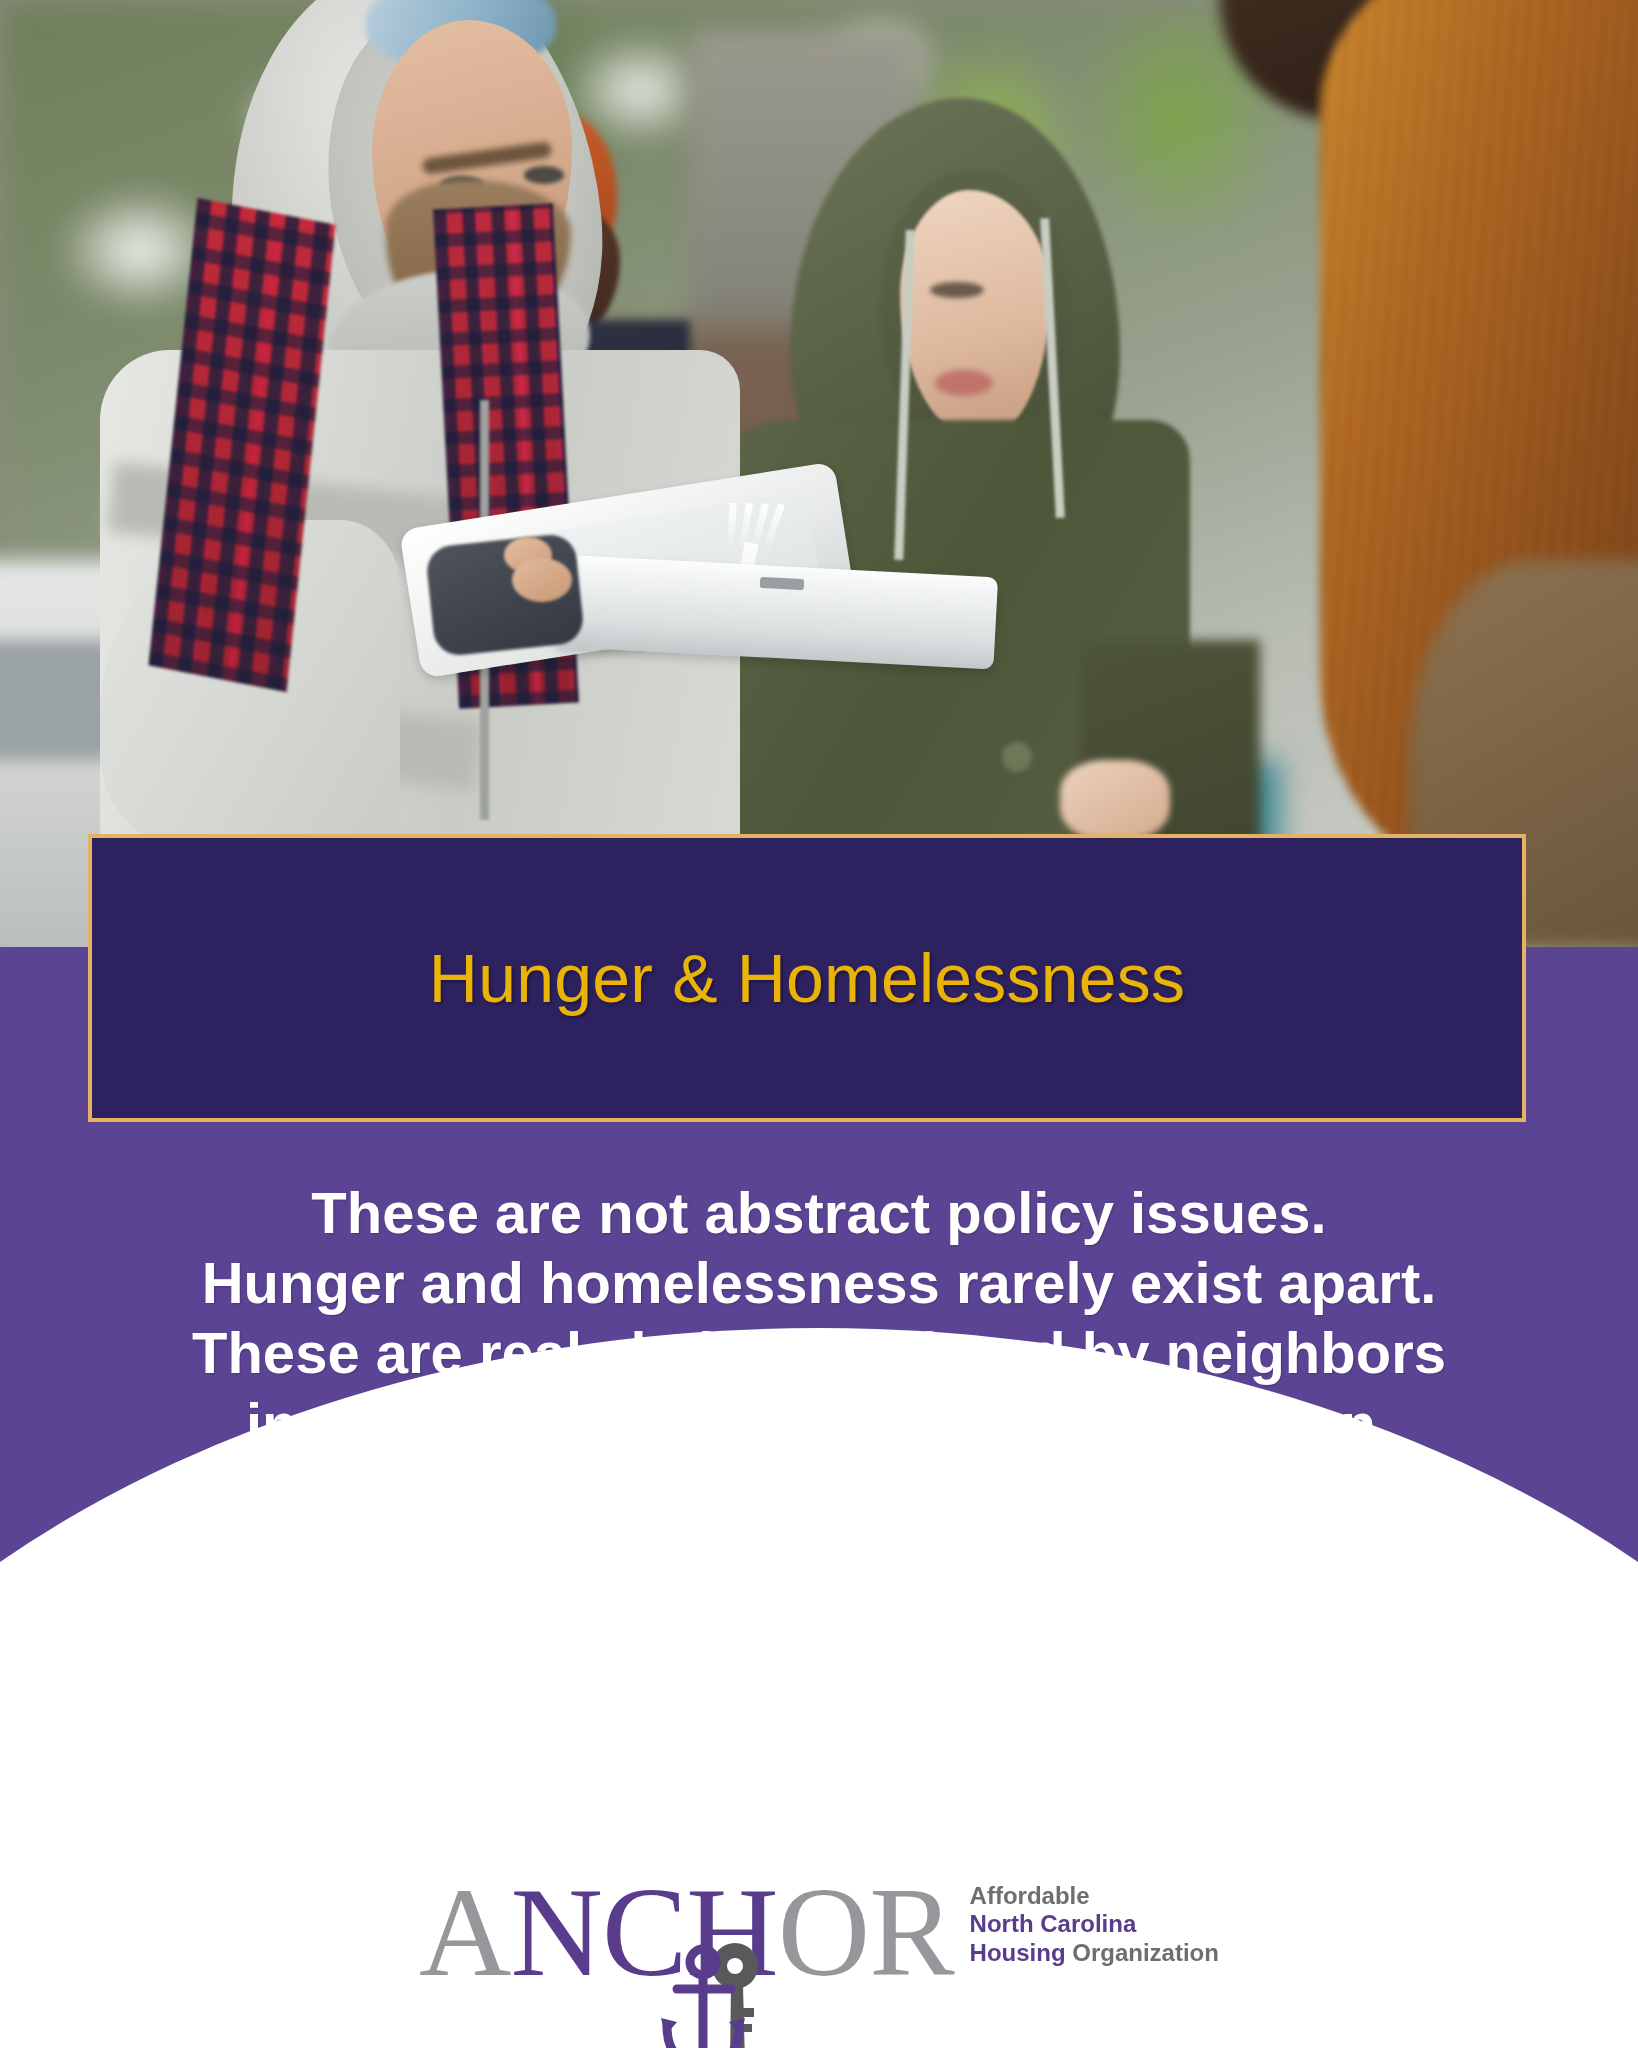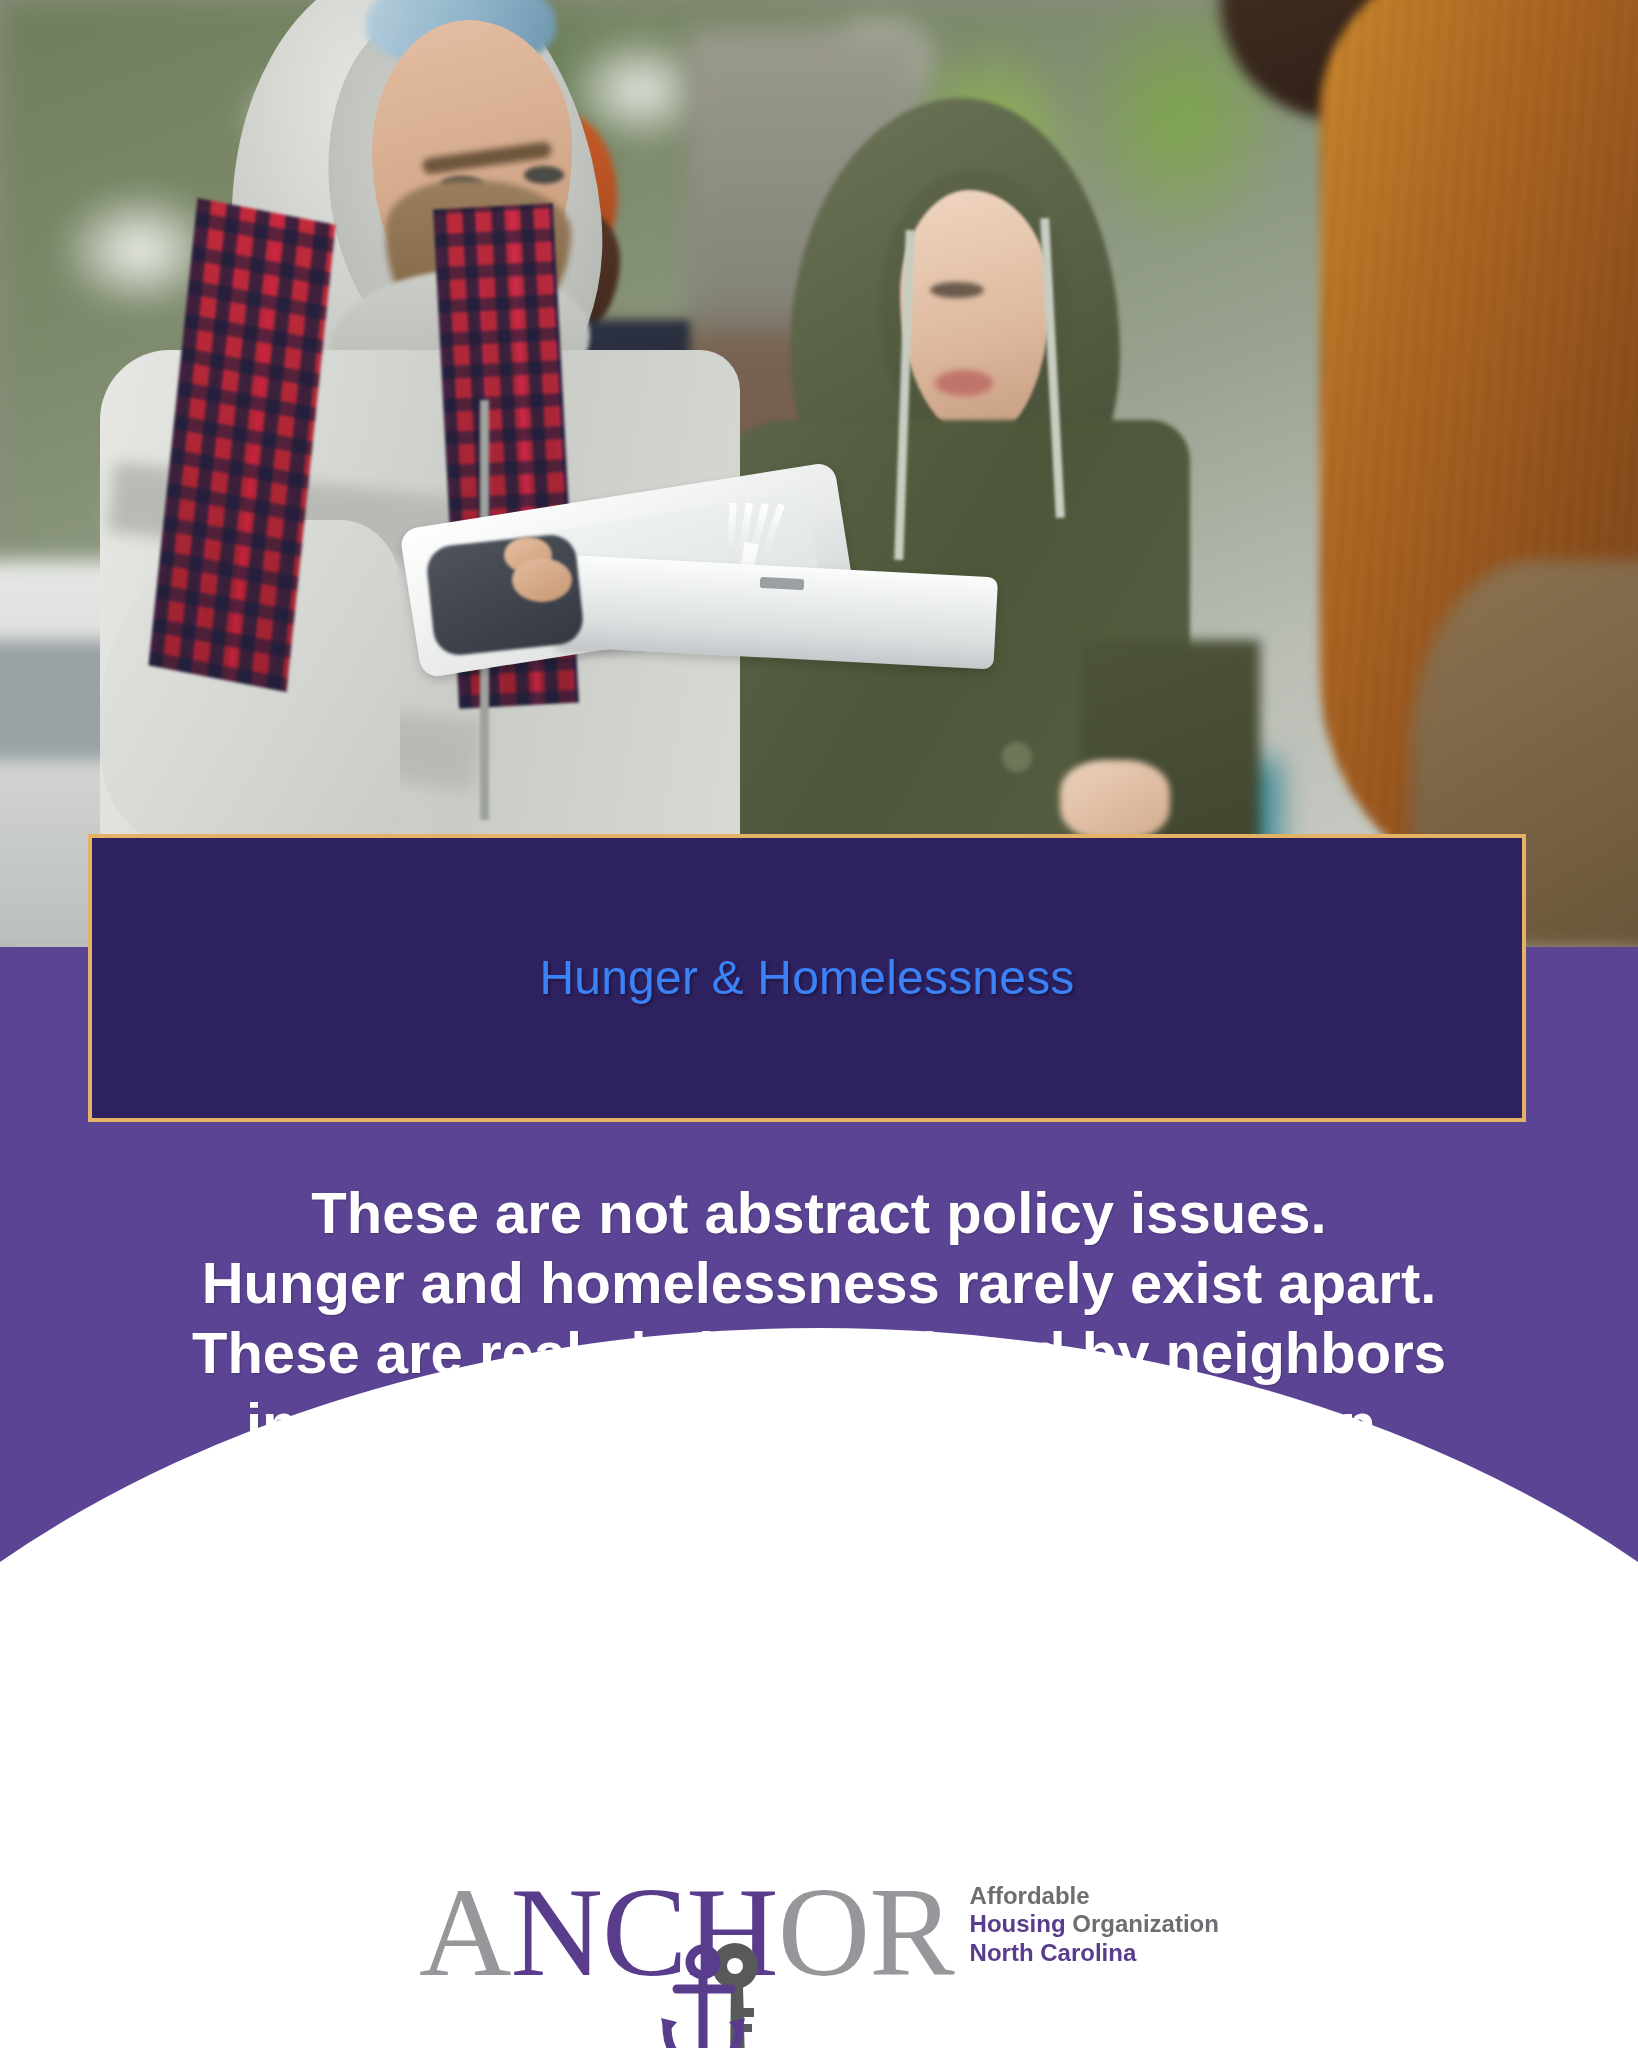--- a/index.html
+++ b/index.html
@@ -358,22 +358,22 @@
   
   #title-banner {
     position:absolute;
     left:88px; top:834px; width:1438px; height:288px;
     background:#2e2160;
     border:4px solid #e4b263;
     display:flex; align-items:center; justify-content:center;
     z-index:5;
   }
   #title-banner h1 {
-    color:#3b82f6;
-    font-size:48px;
+    color:#eab308;
+    font-size:68px;
     font-weight:400;
     line-height:1.22;
     text-align:left;
     letter-spacing:.2px;
     text-shadow:2px 2px 3px rgba(0,0,0,.32);
   }
 
   
   #body-copy {
     position:absolute;
@@ -555,18 +555,18 @@
         </g>
         <g fill="#5a3c8c">
           <path d="M14 92 L30 96 L18 110 Z"></path>
           <path d="M98 92 L82 96 L94 110 Z"></path>
         </g>
       </svg>
     </div>
 
     <div class="tagline">
       <div class="t tg">Affordable</div>
+      <div class="t tp">North Carolina</div>
       <div class="t"><span class="tp">Housing</span><span class="tg"> Organization</span></div>
-      <div class="t tp">North Carolina</div>
     </div>
   </div>
 
 </div>
 
 </body></html>

